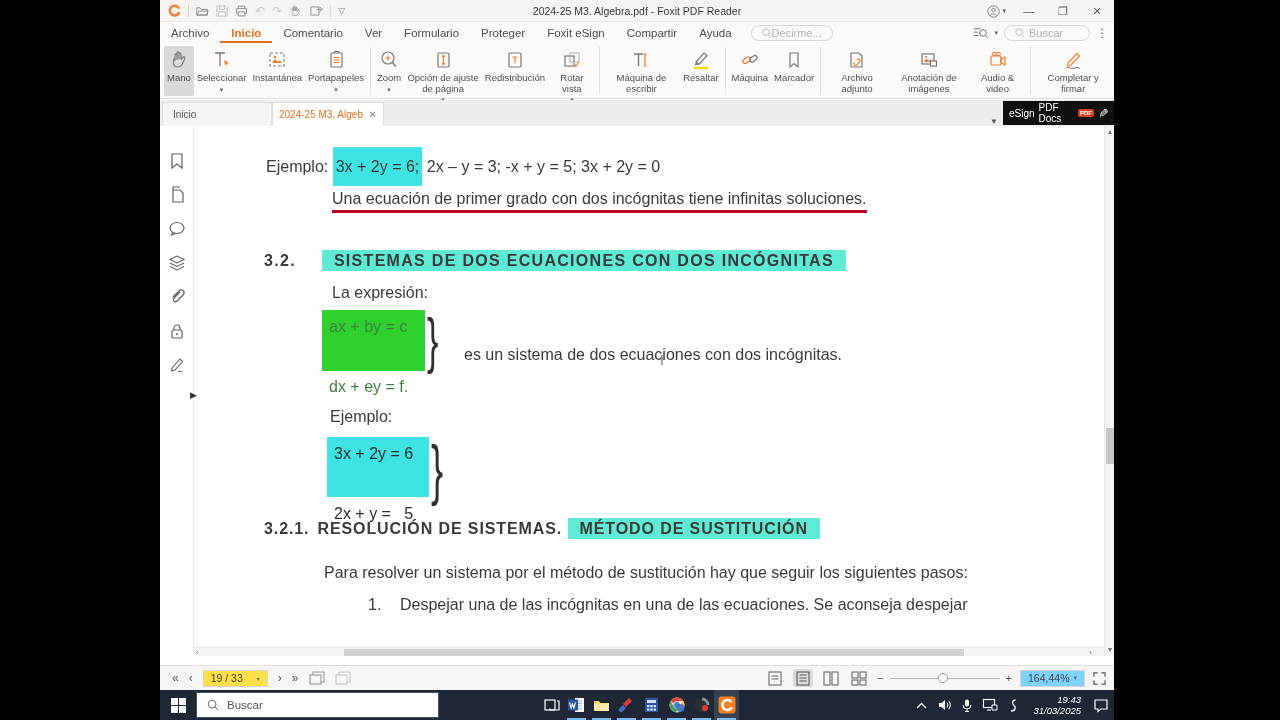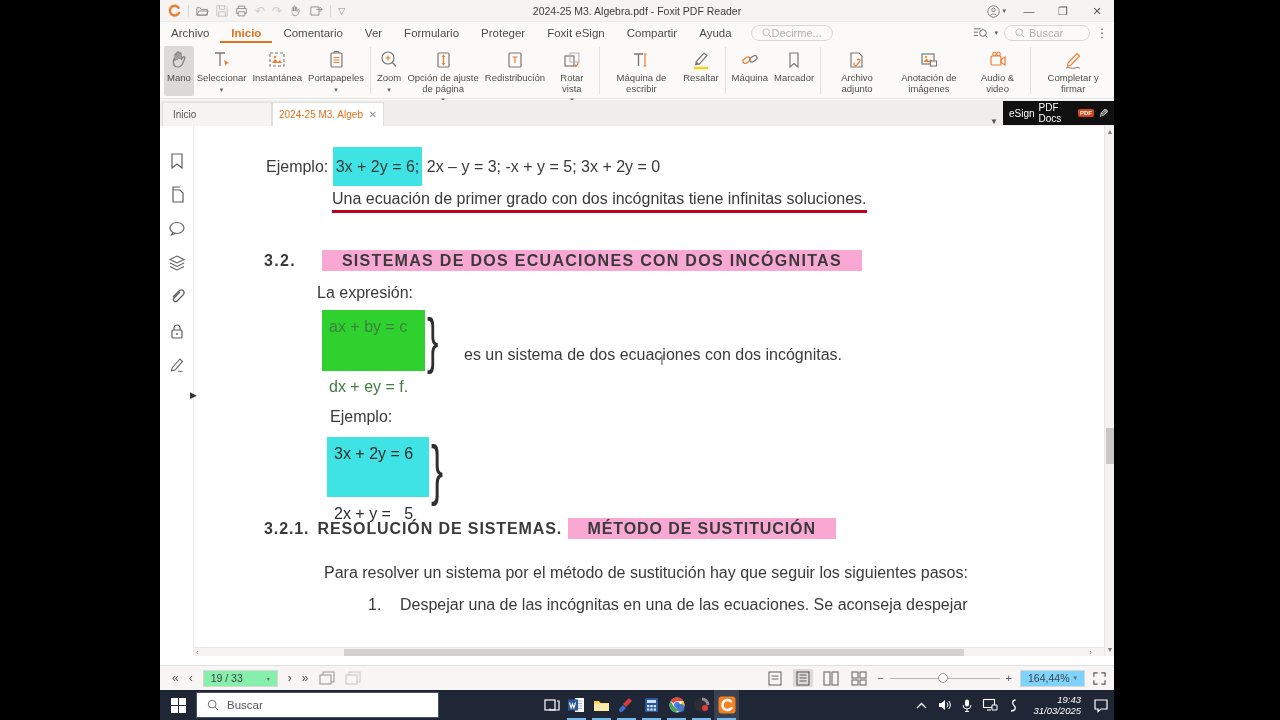--- a/index.html
+++ b/index.html
@@ -58,21 +58,21 @@
   .esign .pen { color:#fff; font-size:12px; transform:rotate(90deg); }
 
   
   .docarea { position:absolute; left:0; top:126px; width:954px; height:530px; background:#fff; overflow:hidden; }
   .navpanel { position:absolute; left:0; top:0; width:34px; height:530px; background:#fff; border-right:1px solid #eceae8; }
   .navpanel .nav-ic { position:absolute; left:8px; width:18px; height:18px; color:#5f5f5f; }
   .nav-expand { position:absolute; left:30px; top:264px; color:#333; font-size:9px; }
 
   .doc-text { position:absolute; font-size:16px; color:#3a3a3a; white-space:nowrap; }
   .hl-cyan { background:#3fe3e3; padding:11px 3px; }
-  .hl-yellow { background:#f9a8d4; padding:2px 20px; }
+  .hl-yellow { background:#5eead4; padding:2px 12px; }
   .red-underline { border-bottom:3px solid #c00023; padding-bottom:3px; }
   .h-bold { font-weight:bold; letter-spacing:1.3px; }
   .eqbox { position:absolute; white-space:pre; font-size:16px; line-height:30px; padding:2px 7px; }
   .eqbox.green { background:#2fd12f; color:#3f7f3f; }
   .eqbox.cyan { background:#3fe3e3; color:#2b2b2b; }
   .brace { position:absolute; font-size:62px; font-weight:200; color:#2f2f2f;
     transform:scaleX(0.55); transform-origin:left center; line-height:1; }
   .ibeam { position:absolute; width:9px; height:16px; color:#777; font-size:14px; }
 
   .vscroll { position:absolute; right:0; top:0; width:10px; height:530px; background:#f4f3f2; border-left:1px solid #e8e6e4; }
@@ -80,21 +80,21 @@
   .vscroll .thumb { position:absolute; left:1px; width:8px; height:36px; top:302px; background:#c9c7c5; }
   .hscroll { position:absolute; left:34px; bottom:0; width:910px; height:9px; background:#f4f3f2; border-top:1px solid #e8e6e4; }
   .hscroll .thumb { position:absolute; left:150px; top:1px; width:620px; height:7px; background:#d4d2d0; }
   .hscroll .arr { position:absolute; top:0; color:#7a7a7a; font-size:8px; line-height:9px; }
 
   
   .statusbar { position:absolute; left:0; top:665px; width:954px; height:25px; background:#f7f6f5;
     border-top:1px solid #e2e0de; display:flex; align-items:center; font-size:11px; color:#555; }
   .sb-left { display:flex; align-items:center; gap:10px; padding-left:12px; }
   .sb-nav { font-size:12px; color:#5a5a5a; }
-  .pagebox { display:flex; align-items:center; gap:24px; border:1px solid #d8d6d4; background:#86efac;
+  .pagebox { display:flex; align-items:center; gap:14px; border:1px solid #d8d6d4; background:#fde047;
     padding:1px 7px; font-size:10.5px; color:#444; height:17px; }
   .pagebox .caret { font-size:6px; }
   .sb-right { margin-left:auto; display:flex; align-items:center; gap:8px; padding-right:8px; }
   .layout-ic { width:20px; height:18px; display:flex; align-items:center; justify-content:center; border-radius:2px; }
   .layout-ic.sel { background:#dddbd9; }
   .zoom-slider { display:flex; align-items:center; gap:6px; }
   .slider-line { position:relative; width:110px; height:1px; background:#b9b7b5; }
   .slider-knob { position:absolute; left:48px; top:-5px; width:10px; height:10px; border:1px solid #9a9896;
     border-radius:50%; background:#fff; }
   .zoombox { display:flex; align-items:center; gap:4px; border:1px solid #d8d6d4; background:#7dd3fc;
@@ -383,21 +383,21 @@
           </svg>
       <span class="nav-expand">▶</span>
     </div>
 
     <div class="doc-text" style="left:106px; top:32px;"><span>Ejemplo: </span><span class="hl-cyan">3x + 2y = 6;</span><span> 2x – y = 3; -x + y = 5; 3x + 2y = 0</span></div>
 
     <div class="doc-text" style="left:172px; top:64px;"><span class="red-underline">Una ecuación de primer grado con dos incógnitas tiene infinitas soluciones.</span></div>
 
     <div class="doc-text h-bold" style="left:104px; top:126px;"><span>3.2.</span><span style="display:inline-block; width:26px;"></span><span class="hl-yellow">SISTEMAS DE DOS ECUACIONES CON DOS INCÓGNITAS</span></div>
 
-    <div class="doc-text" style="left:157px; top:158px;text-align:right;">La expresión:</div>
+    <div class="doc-text" style="left:172px; top:158px;text-align:right;">La expresión:</div>
 
     <div class="eqbox green" style="left:162px; top:184px; width:103px; height:61px;">ax + by = c
 
 dx + ey = f.</div>
     <div class="brace" style="left:267px; top:183px;">}</div>
 
     <div class="doc-text" style="left:304px; top:220px;">es un sistema de dos ecuaciones con dos incógnitas.</div>
     <span class="ibeam" style="left:500px; top:226px;">I</span>
 
     <div class="doc-text" style="left:170px; top:282px;">Ejemplo:</div>

